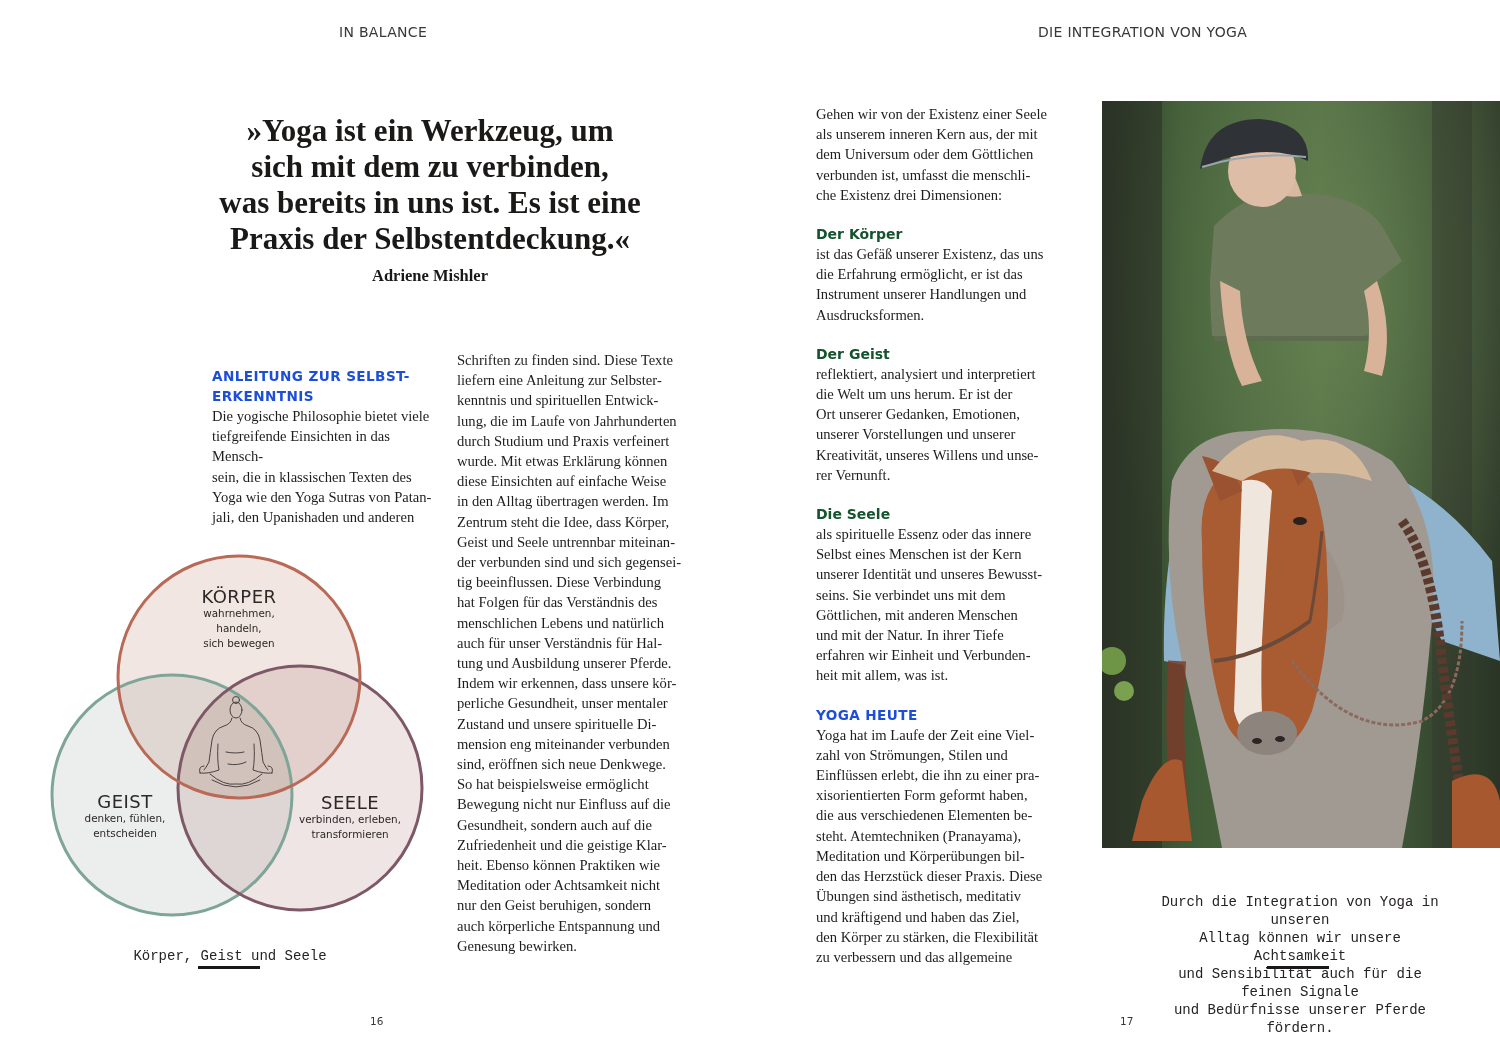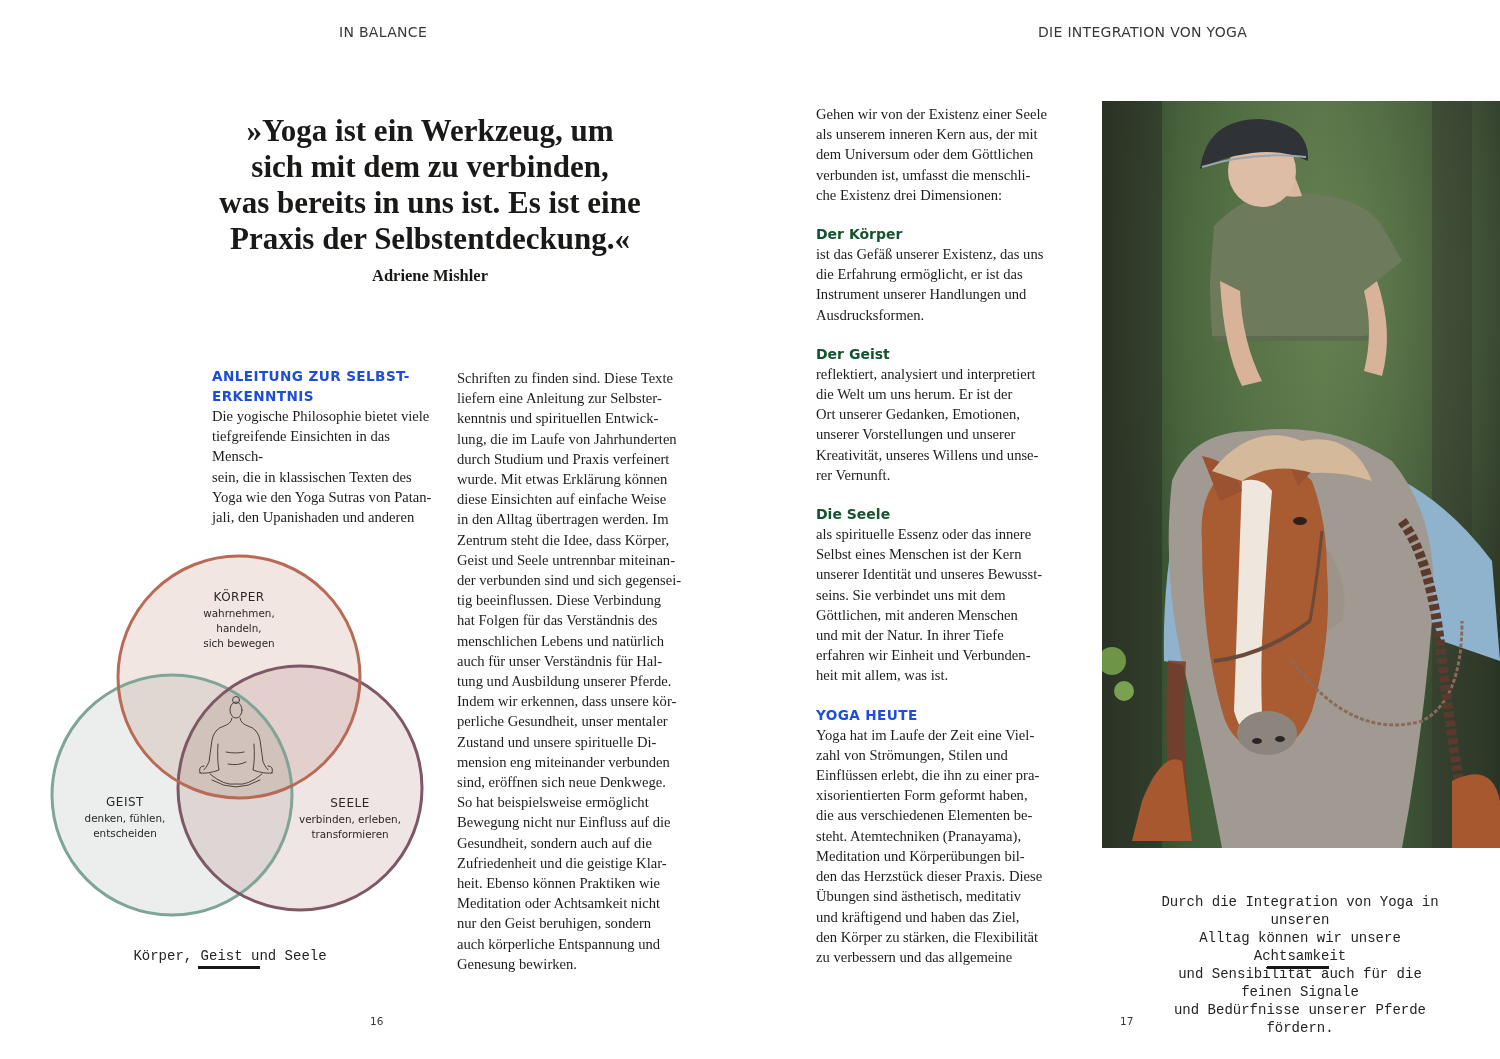--- a/index.html
+++ b/index.html
@@ -37,28 +37,28 @@
     font-weight: bold; font-size: 13.6px; line-height: 20px; letter-spacing: 0.4px;
     color: #1d4ed8; margin: 0;
   }
   .h-sub {
     font-family: "DejaVu Sans", "Liberation Sans", sans-serif;
     font-weight: bold; font-size: 14px; line-height: 20px;
     color: #14532d; margin: 0;
   }
   .gap-small { height: 19px; }
   .col-a { left: 212px; top: 366px; width: 222px; }
-  .col-b { left: 457px; top: 368px; width: 232px; }
+  .col-b { left: 457px; top: 350px; width: 232px; }
   .col-c { left: 816px; top: 104px; width: 232px; }
   .venn { position: absolute; left: 48px; top: 548px; width: 380px; height: 372px; }
   .venn-label {
     position: absolute; text-align: center;
     font-family: "DejaVu Sans", "Liberation Sans", sans-serif; color: #2b2827;
   }
-  .venn-title { font-size: 12px; letter-spacing: 0.5px; line-height: 18px; }
+  .venn-title { font-size: 18px; letter-spacing: 0.5px; line-height: 18px; }
   .venn-sub { font-size: 10.4px; line-height: 15px; }
   .caption {
     position: absolute; text-align: center;
     font-family: Liberation Mono, monospace; font-size: 14px;
     line-height: 18px; color: #262322; margin-top: 8px;
   }
   .rule { position: absolute; height: 3px; background: #1a1817; }
   .photo { position: absolute; left: 1102px; top: 101px; width: 398px; height: 747px; overflow: hidden; }
 </style>
 </head>

